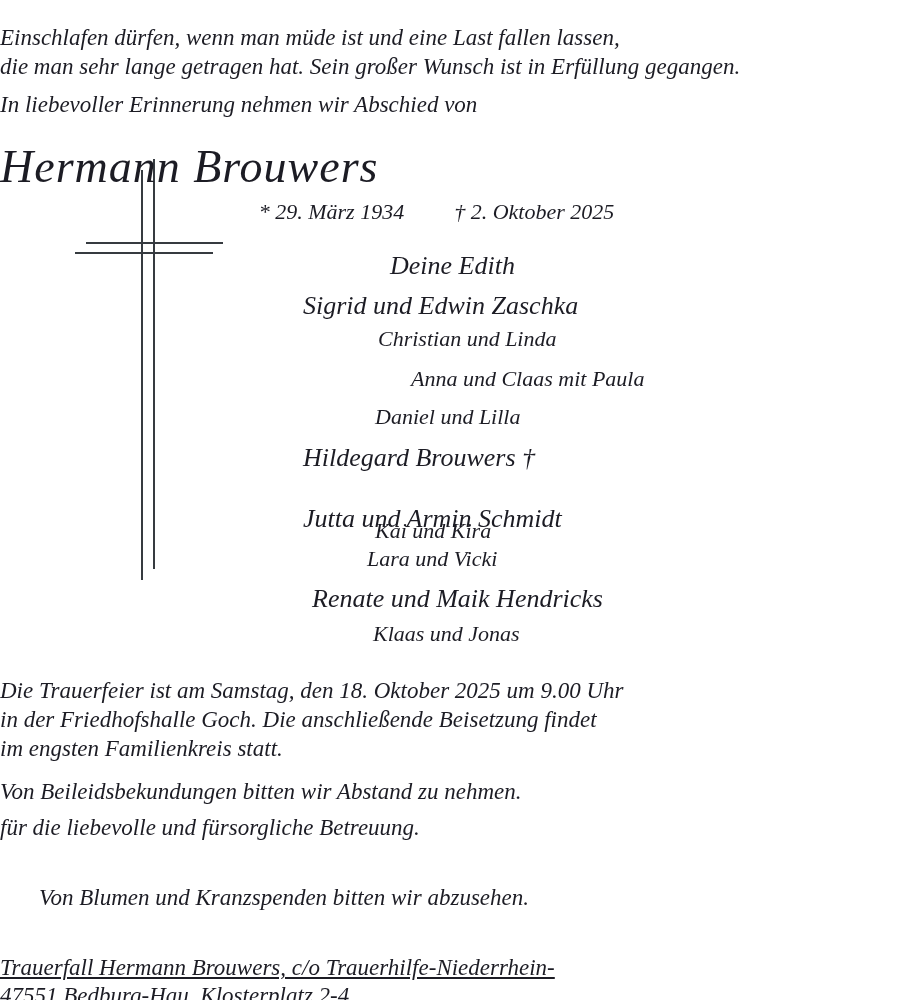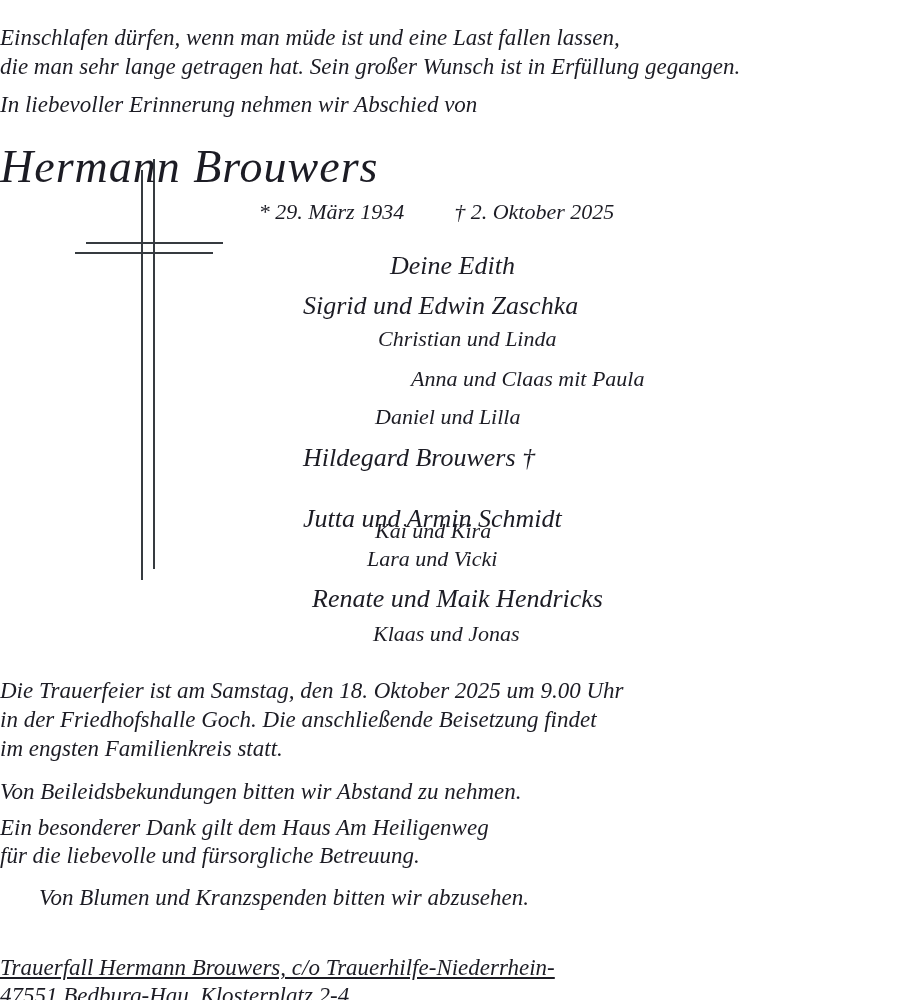--- a/index.html
+++ b/index.html
@@ -151,21 +151,20 @@
 
 <div class="center-block funeral-info">
   <div>Die Trauerfeier ist am Samstag, den 18. Oktober 2025 um 9.00 Uhr</div>
   <div>in der Friedhofshalle Goch. Die anschließende Beisetzung findet</div>
   <div>im engsten Familienkreis statt.</div>
 </div>
 
 <div class="center-block condolence-note">Von Beileidsbekundungen bitten wir Abstand zu nehmen.</div>
 
 <div class="center-block thanks-note">
-  <div>Ein besonderer Dank gilt dem Haus Am Heiligenweg</div>
   <div>für die liebevolle und fürsorgliche Betreuung.</div>
 </div>
 
 <div class="center-block flowers-note">Von Blumen und Kranzspenden bitten wir abzusehen.</div>
 
 <div class="center-block contact-info">
   <div>Trauerfall Hermann Brouwers, c/o Trauerhilfe-Niederrhein-</div>
   <div>47551 Bedburg-Hau, Klosterplatz 2-4</div>
 </div>
 

